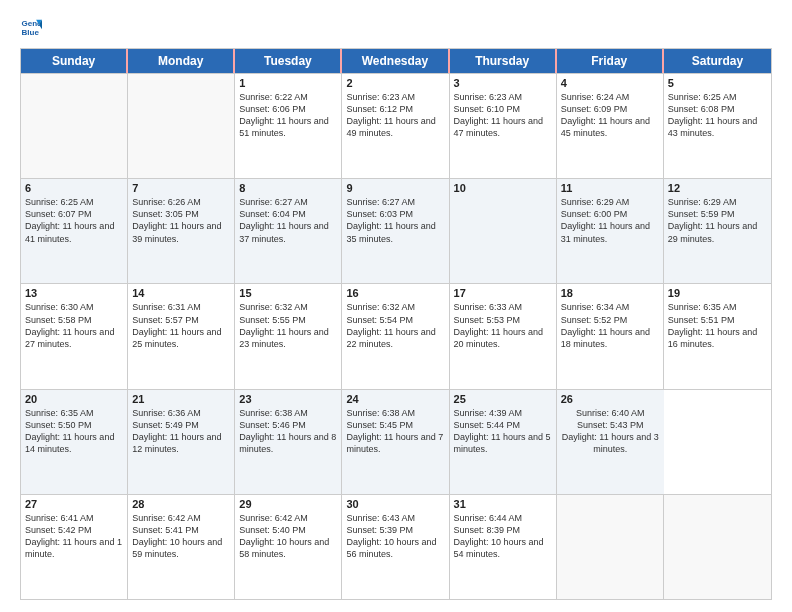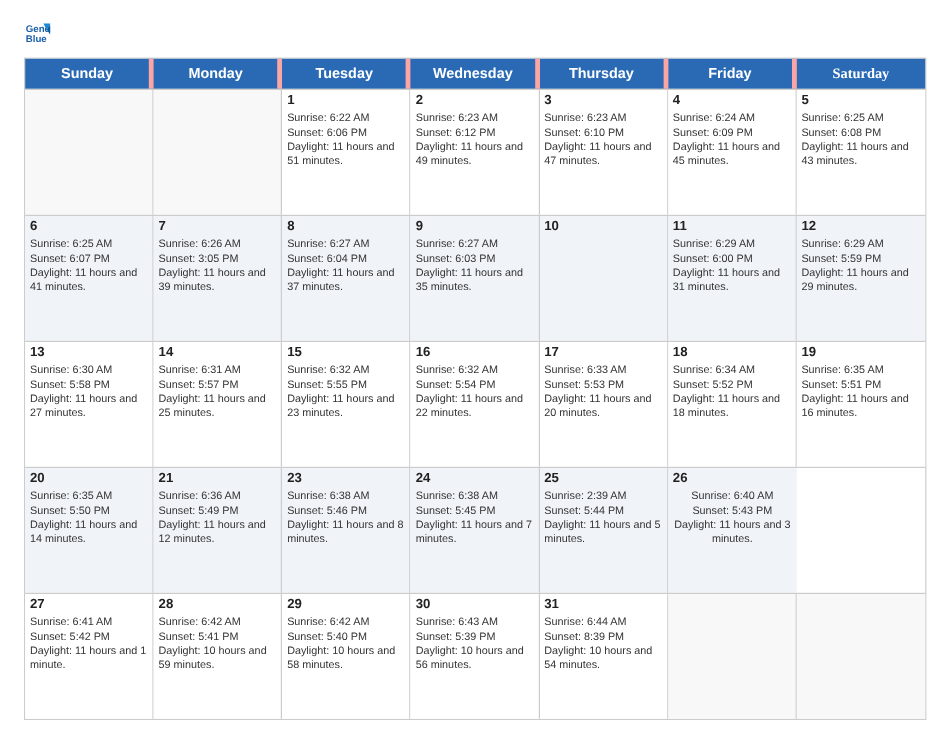--- a/index.html
+++ b/index.html
@@ -55,23 +55,23 @@
       display: grid;
       grid-template-columns: repeat(7, 1fr);
       background: #2a6ab5;
     }
     .cal-header-cell {
       padding: 5px 4px;
       text-align: center;
       color: #fff;
       font-size: 12px;
       font-weight: bold;
-      border-right: 4px solid #fca5a5;
-    }
-    .cal-header-cell:last-child { border-right: none; font-family: Liberation Serif, serif; }
+      border-right: 2px solid #fca5a5;
+    }
+    .cal-header-cell:last-child { border-right: none; }
     .cal-body {
       flex: 1;
       display: flex;
       flex-direction: column;
     }
     .cal-row {
       display: grid;
       grid-template-columns: repeat(7, 1fr);
       flex: 1;
       border-top: 1px solid #ccc;
@@ -270,21 +270,21 @@
 Daylight: 11 hours and 8 minutes.</div>
           </div>
           <div class="cal-cell shaded">
             <div class="day-num">24</div>
             <div class="cell-text" style="white-space: pre-wrap;">Sunrise: 6:38 AM
 Sunset: 5:45 PM
 Daylight: 11 hours and 7 minutes.</div>
           </div>
           <div class="cal-cell shaded">
             <div class="day-num">25</div>
-            <div class="cell-text" style="white-space: pre-wrap;">Sunrise: 2:39 AM
+            <div class="cell-text" style="white-space: pre-wrap;">Sunrise: 4:39 AM
 Sunset: 5:44 PM
 Daylight: 11 hours and 5 minutes.</div>
           </div>
           <div class="cal-cell shaded">
             <div class="day-num">26</div>
             <div class="cell-text" style="white-space: pre-wrap; text-align: center;">Sunrise: 6:40 AM
 Sunset: 5:43 PM
 Daylight: 11 hours and 3 minutes.</div>
           </div>
         </div>

